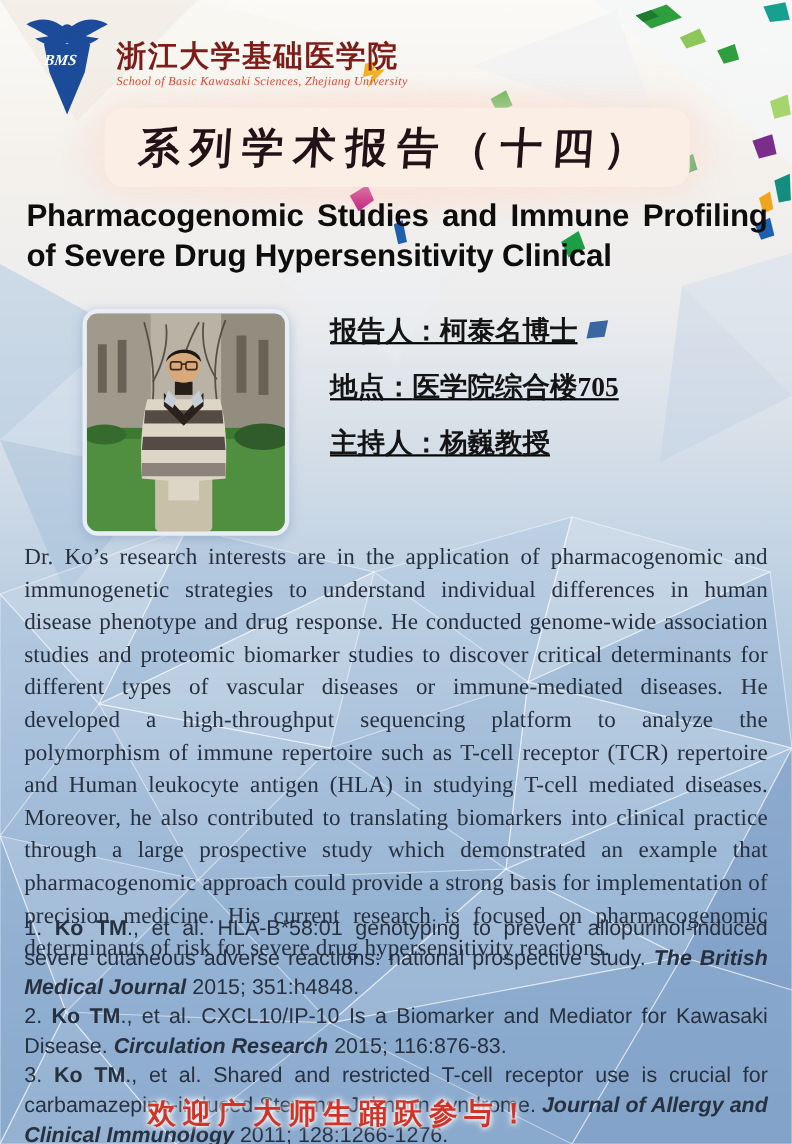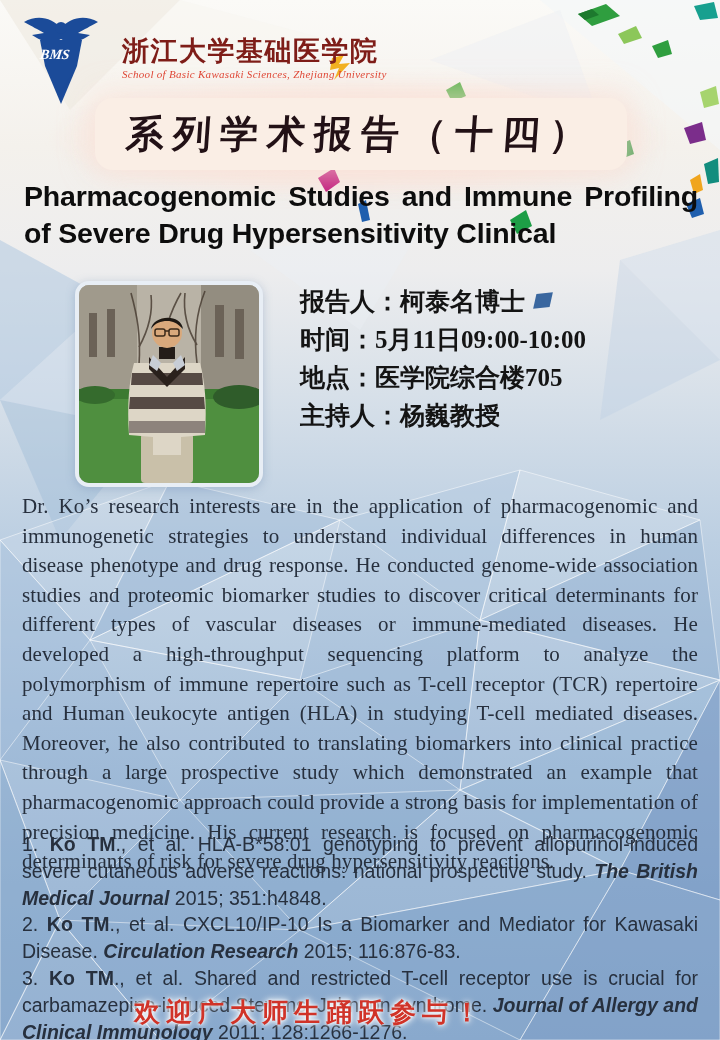--- a/index.html
+++ b/index.html
@@ -8,36 +8,36 @@
     font-family:"Liberation Sans",sans-serif;
     background:linear-gradient(180deg,#fbfaf7 0%,#f4f1ec 14%,#ededee 26%,#d7e0e9 38%,#bccfe2 52%,#a3bdd9 70%,#93b1d2 85%,#89a9cd 100%);
   }
   .bg-layer{position:absolute;inset:0;pointer-events:none;}
   .banner-glow{position:absolute;left:55px;top:78px;width:610px;height:120px;border-radius:50%;
     background:radial-gradient(ellipse at center,rgba(252,224,214,0.85) 0%,rgba(252,228,218,0.4) 55%,rgba(252,228,218,0) 75%);
     filter:blur(6px);}
   
   .header{position:absolute;left:16px;top:12px;display:flex;align-items:flex-start;}
   .logo{width:90px;height:100px;flex:0 0 auto;}
-  .org-block{margin-left:16px;margin-top:24px;}
+  .org-block{margin-left:0;margin-top:24px;}
   .org-cn{font-size:27px;font-weight:700;color:#7e1d18;letter-spacing:1.5px;line-height:30px;}
   .org-en{font-size:11px;font-style:italic;color:#dd3a28;font-family:"Liberation Serif",serif;margin-top:2px;letter-spacing:0.3px;}
   
   .banner{position:absolute;left:95px;top:98px;width:532px;height:72px;background:#faeee5;border-radius:18px;
     box-shadow:0 0 24px 10px rgba(250,223,212,0.55);display:flex;align-items:center;justify-content:center;}
   .banner-title{font-family:"Liberation Serif",serif;font-size:38px;font-weight:700;color:#221116;letter-spacing:9px;
     transform:skewX(-4deg);white-space:nowrap;}
   
   .title-en{position:absolute;left:24px;top:178px;width:674px;font-size:28.5px;font-weight:700;color:#0d0d0d;
     line-height:37px;text-align:justify;letter-spacing:-0.2px;}
   
   .photo-frame{position:absolute;left:75px;top:281px;width:180px;height:198px;border:4px solid #e8eef5;border-radius:14px;
     overflow:hidden;box-shadow:0 2px 10px rgba(100,130,170,0.35);background:#9aa08f;}
   .photo-frame svg{display:block;}
-  .info-list{position:absolute;left:300px;top:283px;display:flex;flex-direction:column;}
+  .info-list{position:absolute;left:300px;top:283px;display:flex;flex-direction:column;gap:13px;text-decoration:underline;}
   .info-row{font-family:"Liberation Serif",serif;font-size:25px;font-weight:700;color:#141414;line-height:38px;white-space:nowrap;}
   .info-row .diamond{display:inline-block;width:16px;height:15px;background:#3a679f;margin-left:10px;
     transform:skewX(-18deg) rotate(-6deg);vertical-align:2px;}
   
   .bio{position:absolute;left:22px;top:492px;width:676px;font-size:21px;line-height:29.6px;color:#27303e;
     text-align:justify;letter-spacing:0.1px;font-family:Liberation Serif, serif;}
   
   .refs{position:absolute;left:22px;top:831px;width:676px;font-size:19.5px;line-height:26.8px;color:#27303e;text-align:justify;}
   .refs b{font-weight:700;margin-top:37px;}
   .refs .journal{font-weight:700;font-style:italic;}
@@ -169,23 +169,20 @@
         <line x1="86" y1="46" x2="90" y2="46" stroke="#3a2a1a" stroke-width="1.5"></line>
       </g>
     </svg>
   </div>
 
   <div class="info-list">
     <div class="info-row">
       <span>报告人：</span><span>柯泰名博士</span><span class="diamond"></span>
     </div>
     <div class="info-row">
-      <span>时间：</span><span>5月11日09:00-10:00</span>
-    </div>
-    <div class="info-row">
       <span>地点：</span><span>医学院综合楼705</span>
     </div>
     <div class="info-row">
       <span>主持人：</span><span>杨巍教授</span>
     </div>
   </div>
 
   <div class="bio">Dr. Ko’s research interests are in the application of pharmacogenomic and immunogenetic strategies to understand individual differences in human disease phenotype and drug response. He conducted genome-wide association studies and proteomic biomarker studies to discover critical determinants for different types of vascular diseases or immune-mediated diseases. He developed a high-throughput sequencing platform to analyze the polymorphism of immune repertoire such as T-cell receptor (TCR) repertoire and Human leukocyte antigen (HLA) in studying T-cell mediated diseases. Moreover, he also contributed to translating biomarkers into clinical practice through a large prospective study which demonstrated an example that pharmacogenomic approach could provide a strong basis for implementation of precision medicine. His current research is focused on pharmacogenomic determinants of risk for severe drug hypersensitivity reactions.</div>
 
   <div class="refs">

